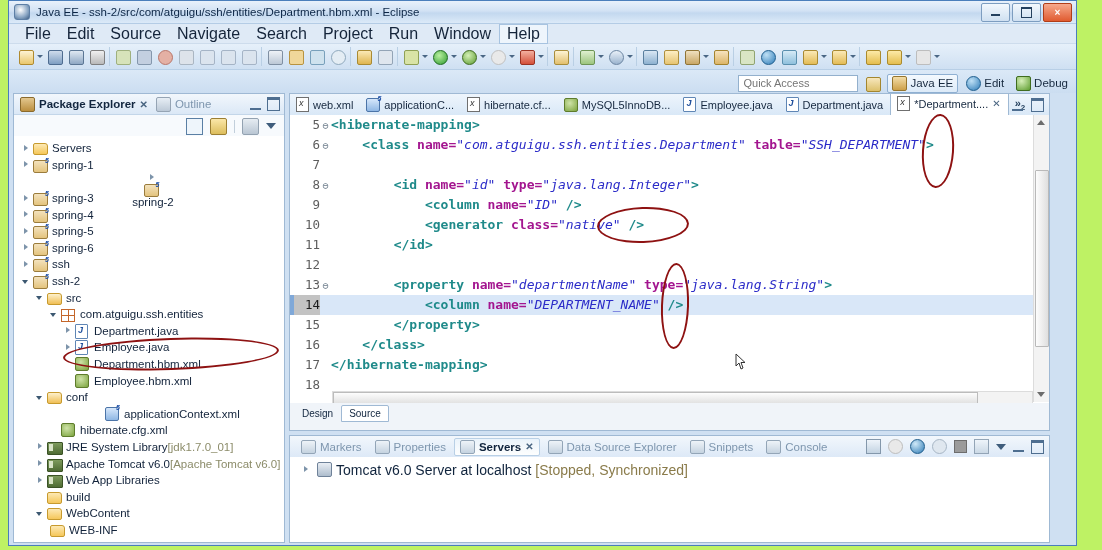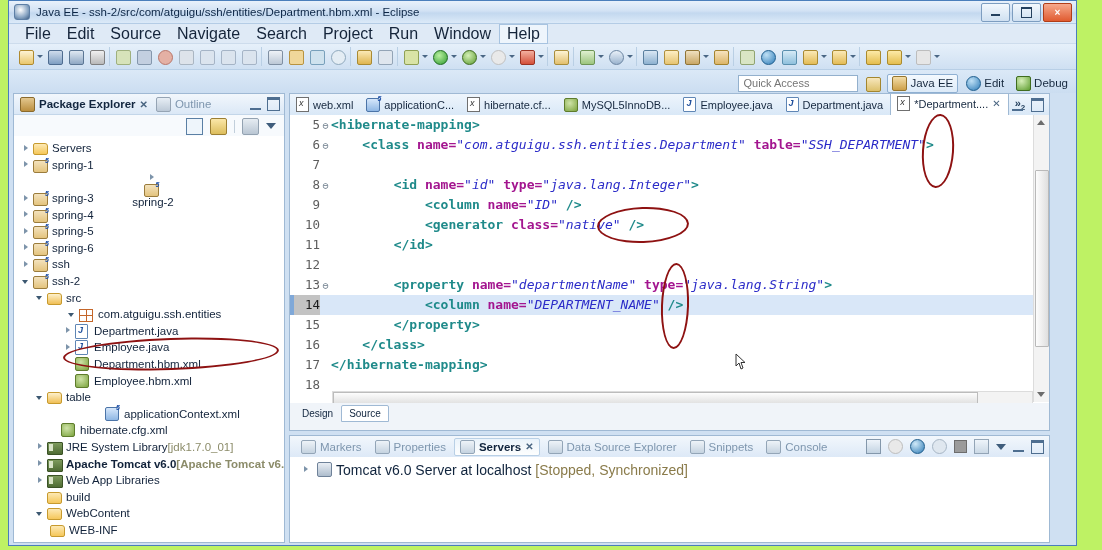--- a/index.html
+++ b/index.html
@@ -457,21 +457,21 @@
               </span>
               <span class="tlabel">ssh-2</span>
             </div>
             <div class="trow" style="padding-left: 22px;">
               <span class="twist expanded"></span>
               <span class="ticon">
                 <i class="ic-folder open" style="display: block;"></i>
               </span>
               <span class="tlabel">src</span>
             </div>
-            <div class="trow" style="padding-left: 36px; margin-left: 18px;">
+            <div class="trow" style="padding-left: 36px;">
               <span class="twist expanded"></span>
               <span class="ticon">
                 <i class="ic-pkg" style="display: block;"></i>
               </span>
               <span class="tlabel">com.atguigu.ssh.entities</span>
             </div>
             <div class="trow" style="padding-left: 50px;">
               <span class="twist collapsed"></span>
               <span class="ticon">
                 <i class="ic-java" style="display: block;"></i>
@@ -497,21 +497,21 @@
               <span class="ticon">
                 <i class="ic-hbm" style="display: block;"></i>
               </span>
               <span class="tlabel">Employee.hbm.xml</span>
             </div>
             <div class="trow" style="padding-left: 22px;">
               <span class="twist expanded"></span>
               <span class="ticon">
                 <i class="ic-folder open" style="display: block;"></i>
               </span>
-              <span class="tlabel">table</span>
+              <span class="tlabel">conf</span>
             </div>
             <div class="trow" style="padding-left: 36px; margin-left: 44px;">
               <span class="twist "></span>
               <span class="ticon">
                 <i class="ic-spring" style="display: block;"></i>
               </span>
               <span class="tlabel">applicationContext.xml</span>
             </div>
             <div class="trow" style="padding-left: 36px;">
               <span class="twist "></span>
@@ -521,21 +521,21 @@
               <span class="tlabel">hibernate.cfg.xml</span>
             </div>
             <div class="trow" style="padding-left: 22px;">
               <span class="twist collapsed"></span>
               <span class="ticon">
                 <i class="ic-lib" style="display: block;"></i>
               </span>
               <span class="tlabel">JRE System Library</span>
               <span class="tdim"> [jdk1.7.0_01]</span>
             </div>
-            <div class="trow" style="padding-left: 22px; font-weight: bold;">
+            <div class="trow" style="padding-left: 22px;">
               <span class="twist collapsed"></span>
               <span class="ticon">
                 <i class="ic-lib" style="display: block;"></i>
               </span>
               <span class="tlabel">Apache Tomcat v6.0</span>
               <span class="tdim"> [Apache Tomcat v6.0]</span>
             </div>
             <div class="trow" style="padding-left: 22px;">
               <span class="twist collapsed"></span>
               <span class="ticon">

